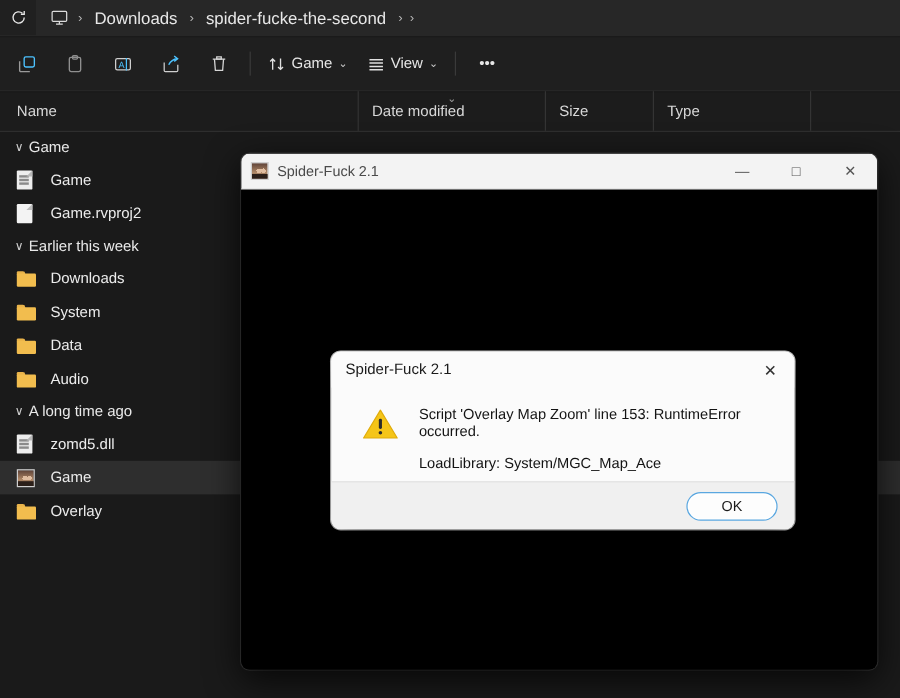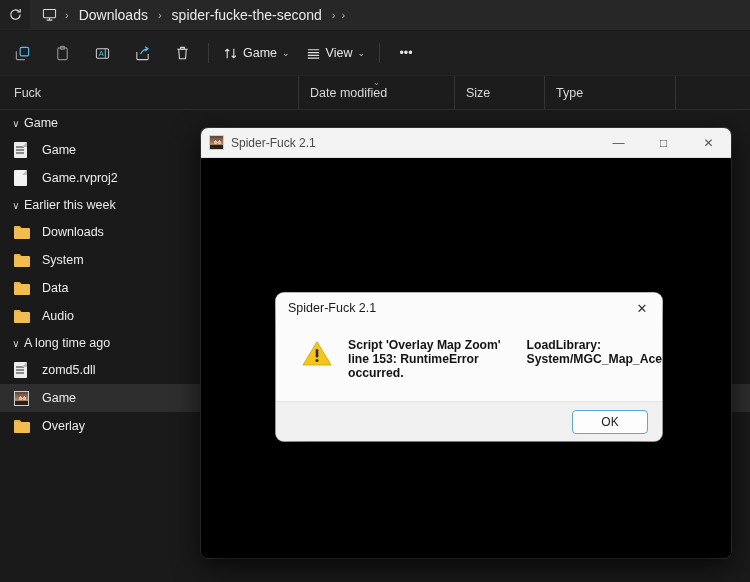--- a/index.html
+++ b/index.html
@@ -152,29 +152,29 @@
   }
   .dlg-title { font-size: 12.5px; color: #1b1b1b; flex: 1; }
   .dlg-close {
     width: 40px; height: 30px; display: flex; align-items: center; justify-content: center;
     color: #333; font-size: 13px;
   }
   .dlg-body {
     height: 78px; display: flex; padding: 8px 0 0 26px; gap: 16px;
   }
   .warn-icon { width: 32px; padding-top: 9px; }
-  .dlg-msgs { display: flex; flex-direction: row; gap: 13px; padding-top: 7px; font-weight: bold; }
+  .dlg-msgs { display: flex; flex-direction: column; gap: 13px; padding-top: 7px; }
   .dlg-msg { font-size: 12.2px; color: #141414; }
   .dlg-footer {
     position: absolute; left:0; right:0; bottom:0; height: 40px; background: #f0f0f0;
     border-top: 1px solid #e2e2e2; display: flex; align-items: center; justify-content: flex-end;
     padding-right: 14px;
   }
   .ok-btn {
-    width: 76px; height: 24px; border-radius: 4px;
+    width: 76px; height: 24px; border-radius: 12px;
     background: #fdfdfd; border: 1px solid #5aa7e0;
     box-shadow: inset 0 0 0 1px #ffffff;
     display: flex; align-items: center; justify-content: center;
     font-size: 12px; color: #1b1b1b;
   }
 </style>
 </head>
 <body>
 
 <div id="root">
@@ -256,21 +256,21 @@
       <span class="chev">⌄</span>
     </div>
 
     <div class="cmd-sep"></div>
 
     <div class="cmd-btn">•••</div>
   </div>
 
   <div class="col-head">
     <div class="col" style="width:298px">
-      <span>Fuck</span>
+      <span>Name</span>
     </div>
     <div class="col" style="width:156px">
       <span class="sortmark">⌄</span>
       <span>Date modified</span>
     </div>
     <div class="col" style="width:90px">
       <span>Size</span>
     </div>
     <div class="col" style="width:131px">
       <span>Type</span>

